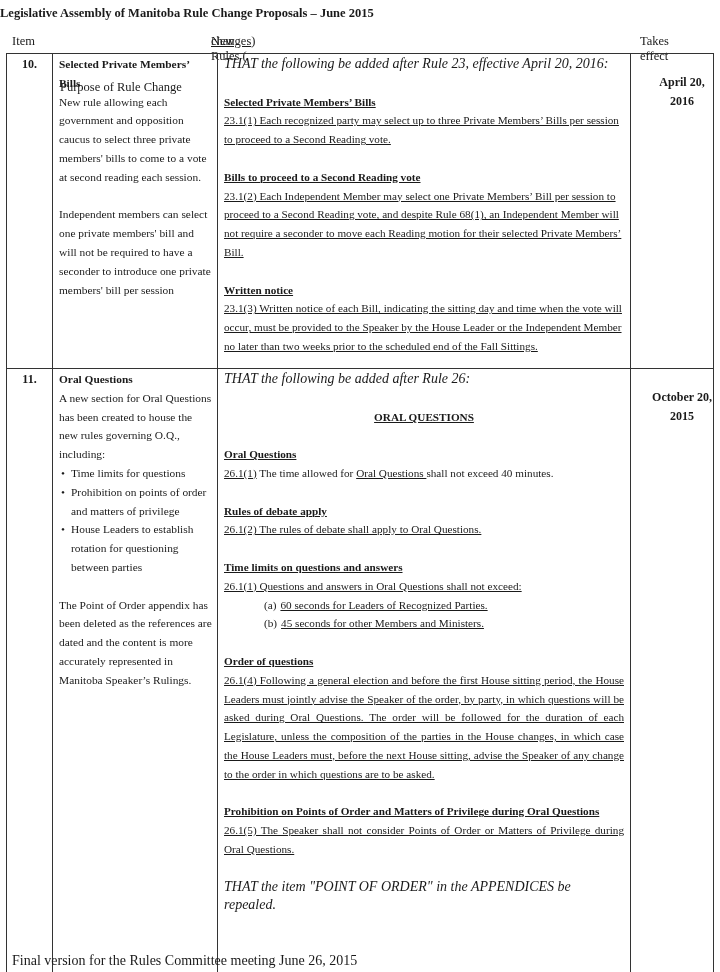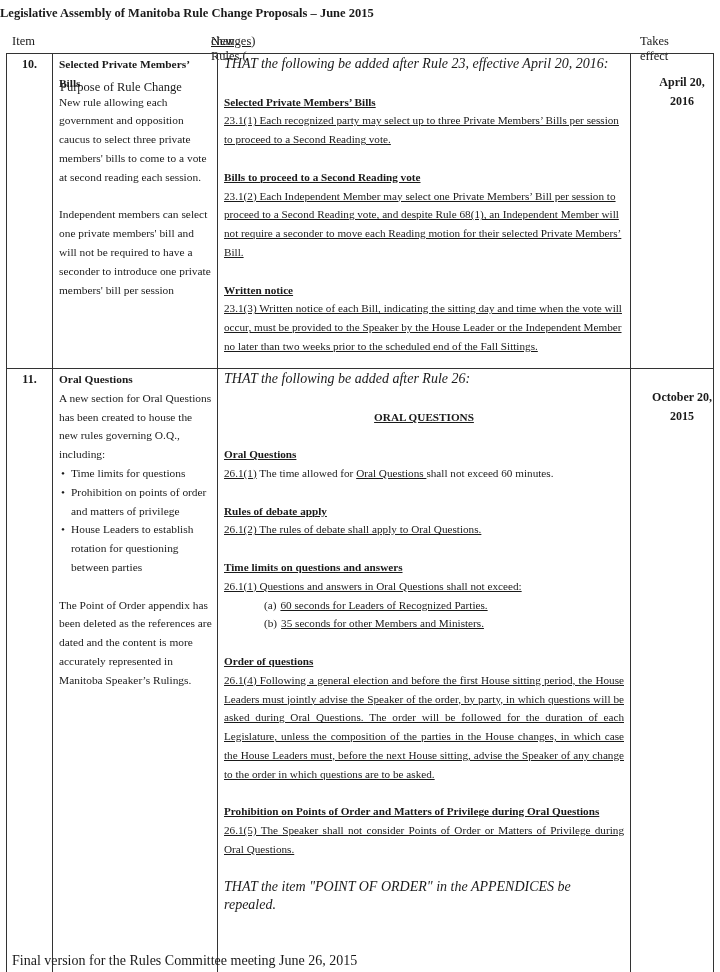--- a/index.html
+++ b/index.html
@@ -113,29 +113,29 @@
         </ul>
         <div class="gap"></div>
         <div>The Point of Order appendix has been deleted as the references are dated and the content is more accurately represented in Manitoba Speaker’s Rulings.</div>
       </td>
       <td class="newrules">
         <div class="ital">THAT the following be added after Rule 26:</div>
         <div class="gap"></div>
         <div class="center-h">ORAL QUESTIONS</div>
         <div class="gap"></div>
         <div class="rule-h">Oral Questions</div>
-        <div><span class="ul">26.1(1)</span><span> The time allowed for </span><span class="ul">Oral Questions </span><span>shall not exceed 60 minutes.</span></div>
+        <div><span class="ul">26.1(1)</span><span> The time allowed for </span><span class="ul">Oral Questions </span><span>shall not exceed 40 minutes.</span></div>
         <div class="gap"></div>
         <div class="rule-h">Rules of debate apply</div>
         <div class="ul">26.1(2) The rules of debate shall apply to Oral Questions.</div>
         <div class="gap"></div>
         <div class="rule-h">Time limits on questions and answers</div>
         <div class="ul">26.1(1) Questions and answers in Oral Questions shall not exceed:</div>
         <div class="sub"><span class="lbl">(a)</span><span class="ul">60 seconds for Leaders of Recognized Parties.</span></div>
-        <div class="sub"><span class="lbl">(b)</span><span class="ul">35 seconds for other Members and Ministers.</span></div>
+        <div class="sub"><span class="lbl">(b)</span><span class="ul">45 seconds for other Members and Ministers.</span></div>
         <div class="gap"></div>
         <div class="rule-h">Order of questions</div>
         <div class="ul justify">26.1(4) Following a general election and before the first House sitting period, the House Leaders must jointly advise the Speaker of the order, by party, in which questions will be asked during Oral Questions.  The order will be followed for the duration of each Legislature, unless the composition of the parties in the House changes, in which case the House Leaders must, before the next House sitting, advise the Speaker of any change to the order in which questions are to be asked.</div>
         <div class="gap"></div>
         <div class="rule-h justify">Prohibition on Points of Order and Matters of Privilege during Oral Questions</div>
         <div class="ul justify">26.1(5) The Speaker shall not consider Points of Order or Matters of Privilege during Oral Questions.</div>
         <div class="gap"></div>
         <div class="ital">THAT the item "POINT OF ORDER" in the APPENDICES be repealed.</div>
       </td>
       <td class="takes">October 20, 2015</td>

